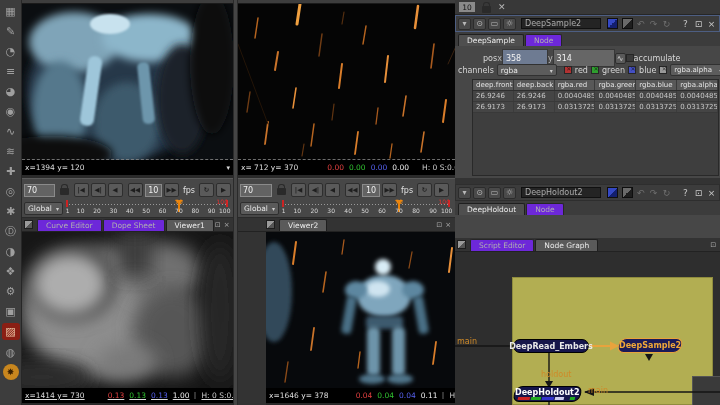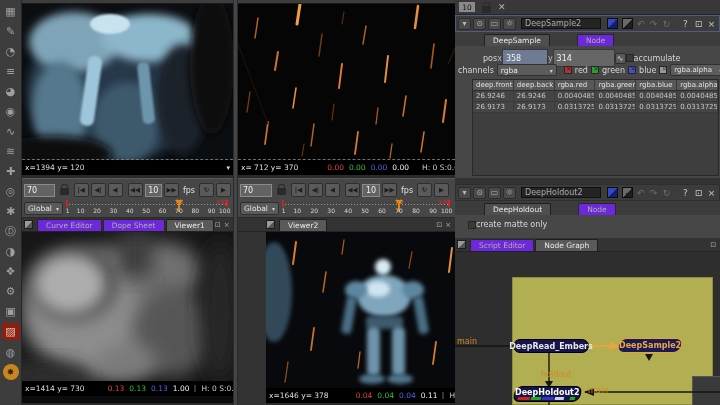--- a/index.html
+++ b/index.html
@@ -61,21 +61,21 @@
   .panel{background:#474747;}
   .phdr{display:flex;align-items:center;height:17px;background:#3c3c3c;border:1px solid #4d5e82;gap:2px;padding:0 2px;}
   .hicon{width:13px;height:12px;background:#4a4a4a;border:1px solid #2c2c2c;border-radius:2px;color:#b8b8b8;font-size:8px;display:flex;align-items:center;justify-content:center;flex:none;}
   .namefield{width:104px;height:11px;background:#242424;border:1px solid #101010;color:#ababab;font-size:8px;padding:0 3px;display:flex;align-items:center;margin-left:3px;}
   .sw{width:11px;height:11px;border:1px solid #0e0e0e;flex:none;}
   .sw.blue{background:linear-gradient(135deg,#3448c4 50%,#131f6e 50%);margin-left:4px;}
   .sw.dark{background:linear-gradient(135deg,#6a6a6a 50%,#1e1e1e 50%);margin-left:2px;}
   .hbtn{color:#6f6f6f;font-size:9px;width:11px;text-align:center;flex:none;}
   .hbtn.lit{color:#c8c8c8;}
   .ptabs{display:flex;gap:1px;padding:2px 3px 0 3px;background:#3c3c3c;height:14px;align-items:flex-end;}
-  .ptabs .ptab{height:12px;margin-left:26px;}
+  .ptabs .ptab{height:12px;}
   .ptabs .ptab.active{background:#4f4f4f;}
   .pbody{position:relative;background:#474747;font-size:8px;color:#d8d8d8;}
   .frow{position:absolute;display:flex;align-items:center;gap:0;}
   .ifield{height:12px;background:#666;border:1px solid #383838;color:#f2f2f2;font-size:8px;padding:8px 3px;display:flex;align-items:center;}
   .ifield.sel{background:#6e7b92;}
   .cb{width:8px;height:8px;border:1px solid #262626;background:#3a3a3a;position:relative;flex:none;}
   .cb.ck:after{content:"✕";position:absolute;left:0;top:-2px;width:8px;text-align:center;font-size:6px;color:rgba(0,0,0,.65);}
   .cb.red{background:#b23232;}.cb.grn{background:#2f9e2f;}.cb.blu{background:#4450c4;}.cb.gry{background:#9a9a9a;}
   .dd{background:#5c5c5c;border:1px solid #313131;border-radius:2px;height:12px;font-size:7.5px;color:#e6e6e6;display:flex;align-items:center;padding:0 3px;gap:4px;}
   .dd .caret{font-size:6px;color:#ccc;margin-left:auto;}
@@ -315,21 +315,21 @@
       <ellipse cx="80" cy="80" rx="80" ry="65" fill="#8d8d8d" filter="url(#b2)"></ellipse>
       <ellipse cx="50" cy="50" rx="42" ry="36" fill="#ascii" filter="url(#b2)"></ellipse>
       <ellipse cx="48" cy="52" rx="40" ry="34" fill="#adadad" filter="url(#b2)"></ellipse>
       <ellipse cx="140" cy="40" rx="40" ry="30" fill="#6f6f6f" filter="url(#b2)"></ellipse>
       <ellipse cx="150" cy="100" rx="40" ry="45" fill="#565656" filter="url(#b2)"></ellipse>
       <rect x="96" y="0" width="34" height="44" fill="#3c3c3c" filter="url(#b2)"></rect>
       <ellipse cx="198" cy="80" rx="20" ry="70" fill="#262626" filter="url(#b2)"></ellipse>
       <ellipse cx="20" cy="145" rx="50" ry="16" fill="#2e2e2e" filter="url(#b2)"></ellipse>
       <ellipse cx="105" cy="130" rx="30" ry="18" fill="#7a7a7a" filter="url(#b2)"></ellipse>
     </svg>
-    <div class="ibar" style="top:149px;">
+    <div class="ibar" style="top:156px;text-decoration:underline;">
       <span>x=1414 y= 730</span>
       <span style="margin-left:18px;" class="r">0.13</span>
       <span class="g">0.13</span>
       <span class="b">0.13</span>
       <span class="w">1.00</span>
       <span class="swatch"></span>
       <span class="hsv">H:  0 S:0.00</span>
 
     </div>
     <div class="gapfill" style="top:171px;height:2px;"></div>
@@ -480,26 +480,20 @@
       <span class="hbtn">↷</span>
       <span class="hbtn">↻</span>
       <span class="hbtn lit" style="margin-left:6px;">?</span>
       <span class="hbtn lit">⊡</span>
       <span class="hbtn lit">×</span>
     </div>
     <div class="ptabs">
       <span class="ptab active">DeepHoldout</span>
       <span class="ptab">Node</span>
     </div>
-    <div class="pbody" style="position:absolute;left:0;top:31px;right:0;bottom:0;">
-      <div class="frow" style="left:13px;top:5px;">
-        <span class="cb"></span>
-        <span>create matte only</span>
-      </div>
-    </div>
   </div>
 
   <div class="abs trowtabs" style="left:455px;top:238px;width:265px;height:14px;">
     <span class="paneicon"></span>
     <span class="ptab">Script Editor</span>
     <span class="ptab active">Node Graph</span>
     <span class="winbtns">
         <span>⊡</span>
       </span>
   </div>

